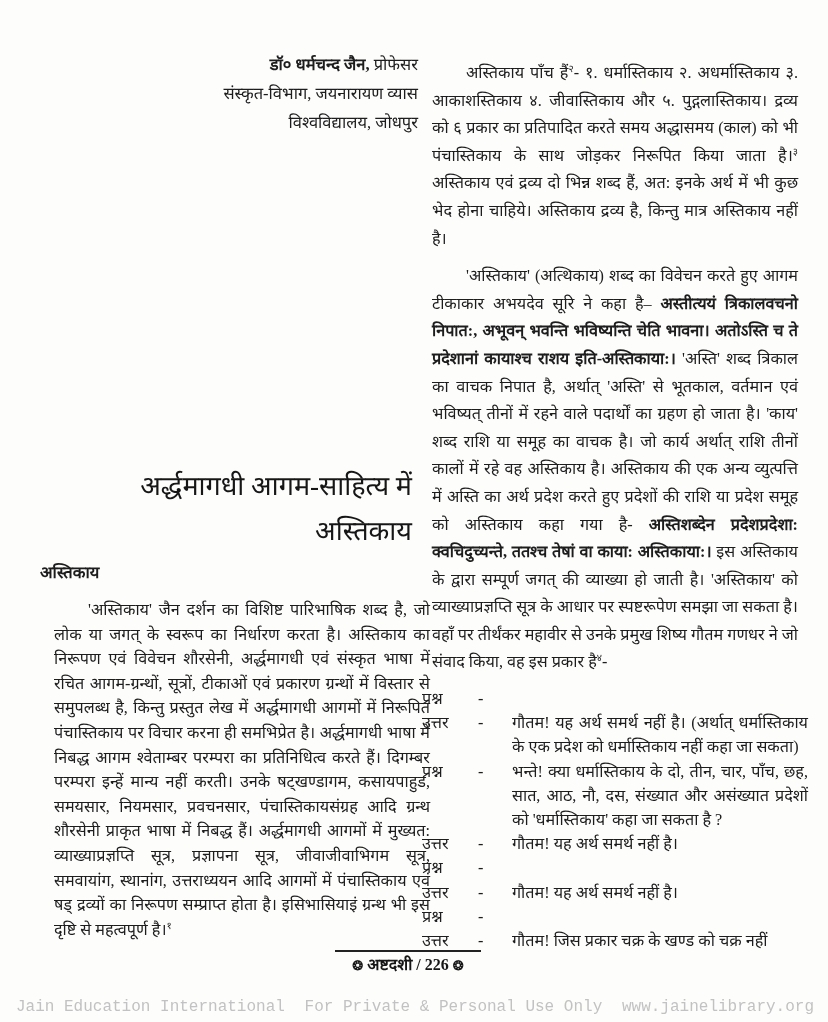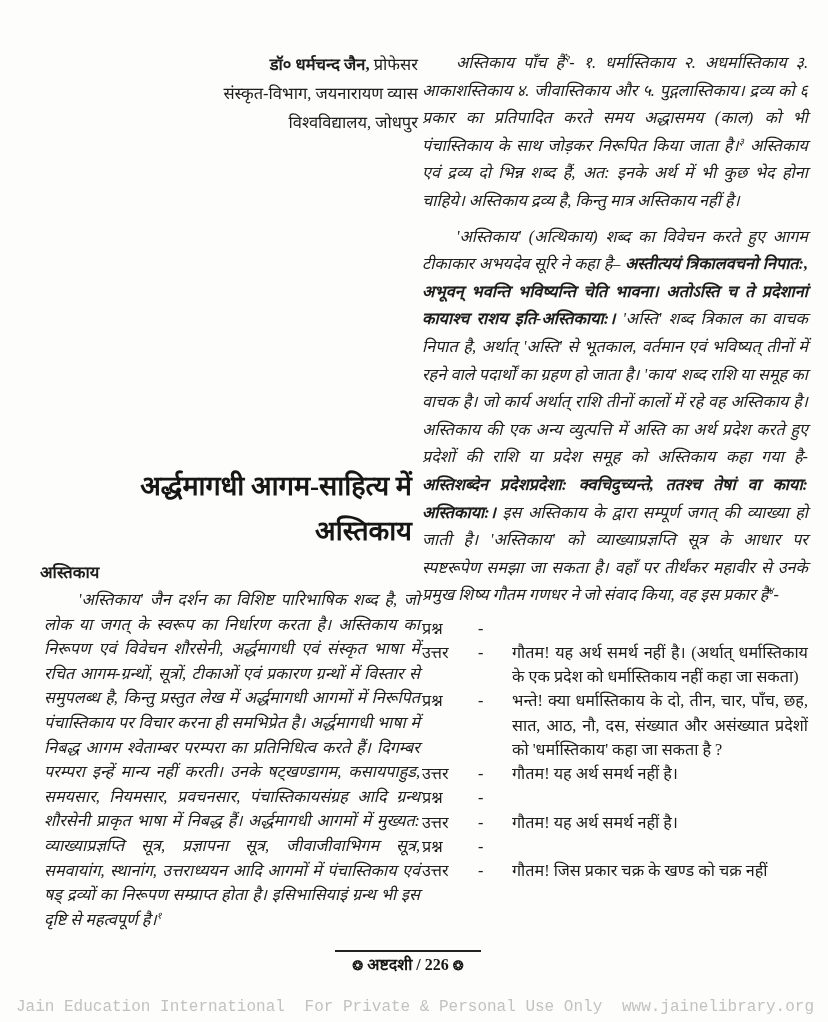--- a/index.html
+++ b/index.html
@@ -14,31 +14,31 @@
   .b { font-weight:700; }
   sup { font-size:10px; line-height:0; }
 
   .author {
     position:absolute; left:38px; top:50px; width:380px;
     font-size:16.5px; line-height:29px;text-align:right;
   }
 
   .title-block {
     position:absolute; left:38px; top:464px; width:374px;
-    text-align:right; font-weight:700;
+    text-align:right; font-weight:400;
     font-size:27px; line-height:45px;
     color:#161616;
   }
 
   .sec-head {
     position:absolute; left:40px; top:560px;
     font-weight:700; font-size:16.5px;
   }
 
-  .para { margin:0; text-align:justify; text-indent:34px;font-style:italic; }
+  .para { margin:10px; text-align:justify; text-indent:34px; }
 
   .left-para {
     position:absolute; left:44px; top:588px; width:376px;
     font-size:16.2px; line-height:24.6px;
   }
 
   .right-col {
     position:absolute; left:422px; top:50px; width:386px;
     font-size:16.2px; line-height:27.6px;
   }

